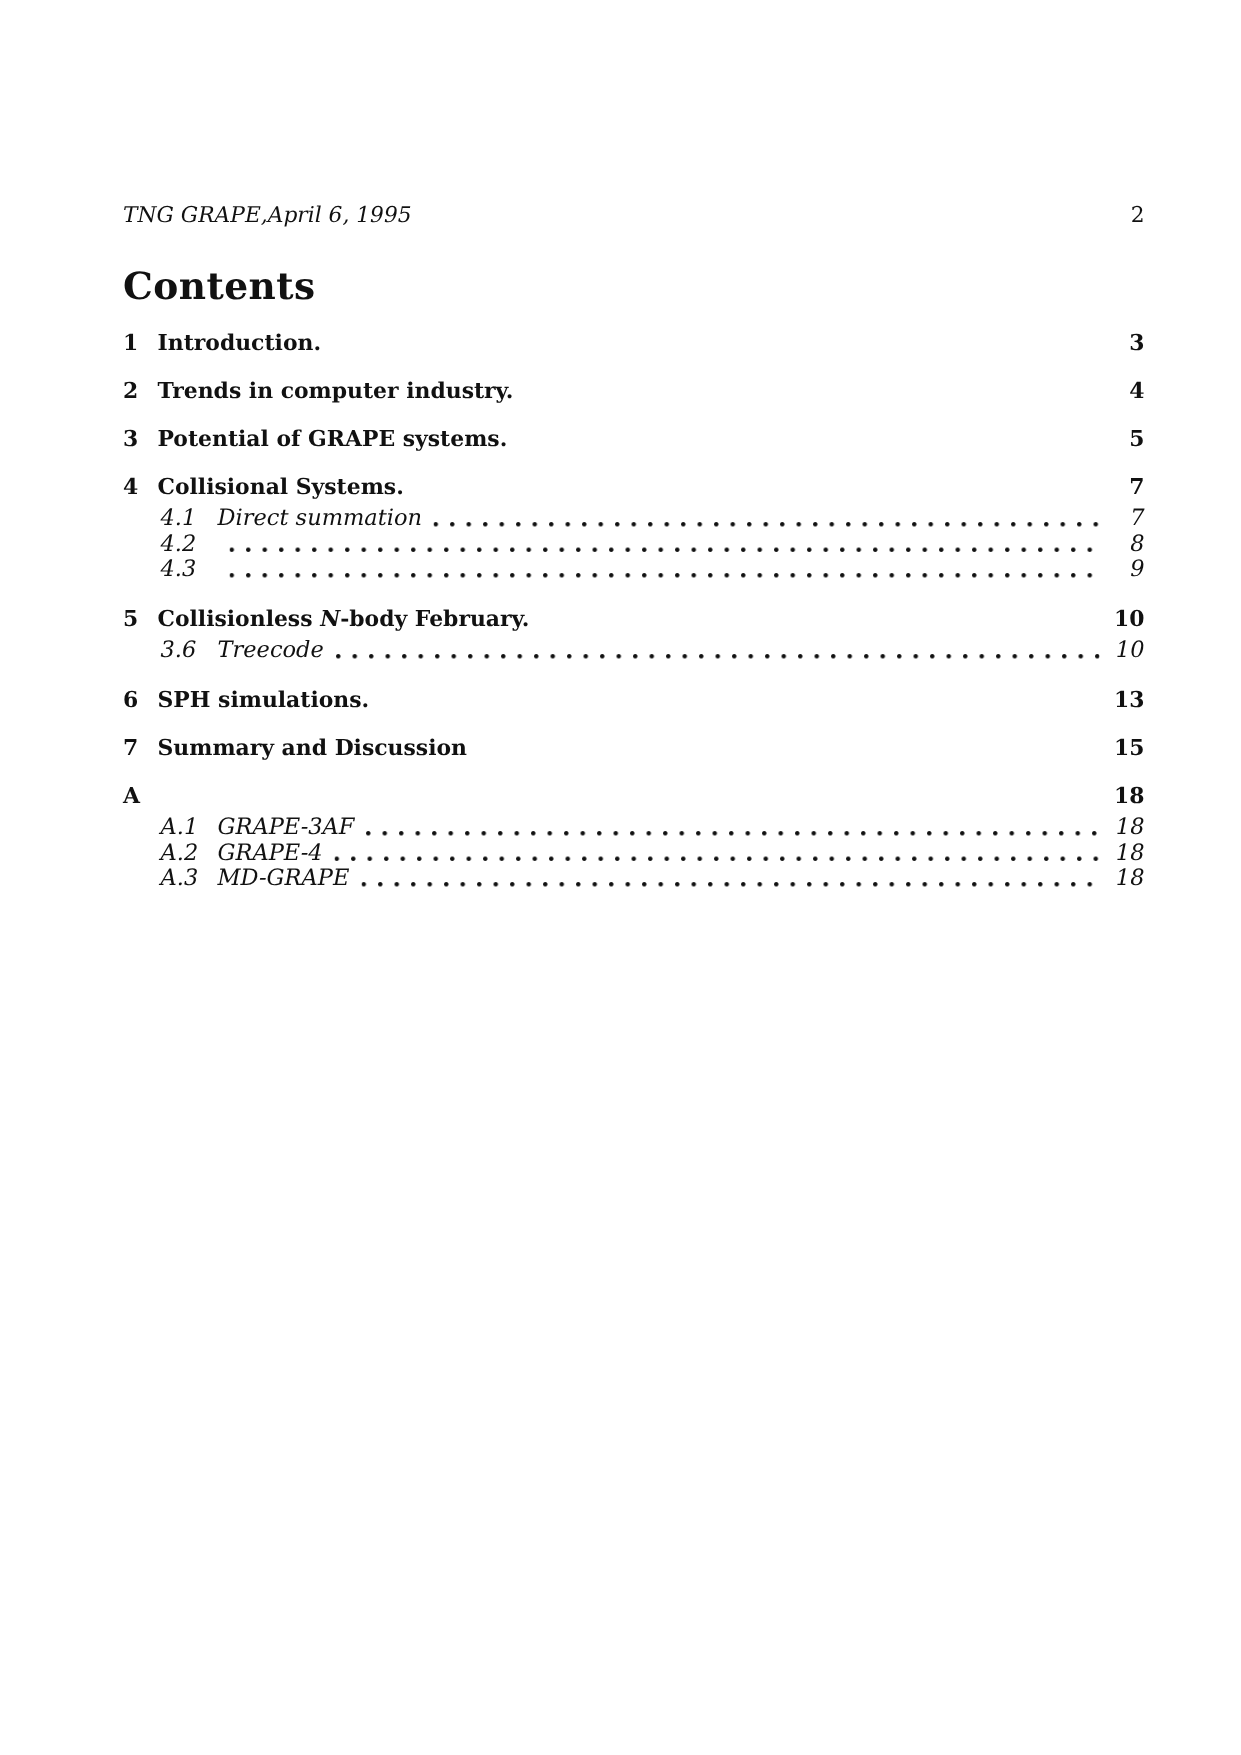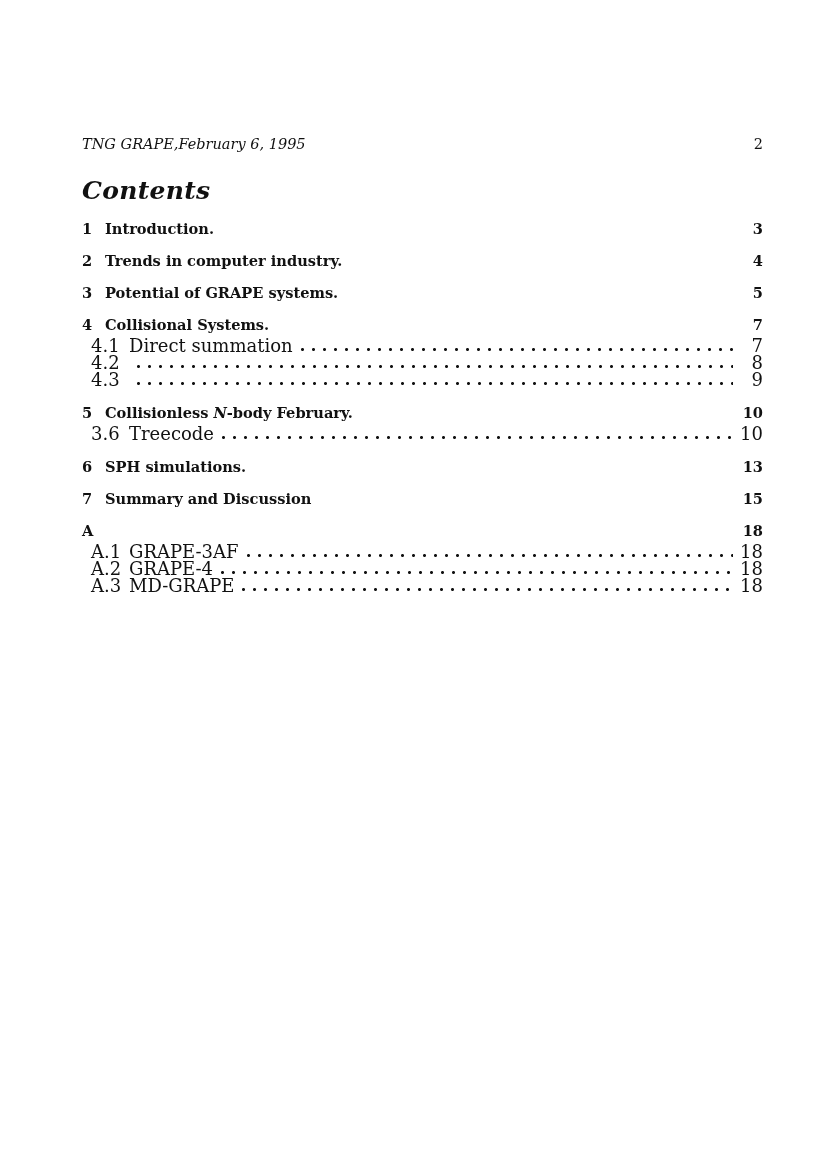--- a/index.html
+++ b/index.html
@@ -32,42 +32,42 @@
   .runhead .rtitle { font-style: italic; }
   .runhead .rpage { font-style: normal; }
 
   
   .contents-title {
     font-size: 25px;
     font-weight: 700;
     margin: 25px 0 0 0;
     line-height: 27px;
     letter-spacing: 0.3px;
-    font-style: italic;
   }
 
   
   .l1 {
     display: flex;
     align-items: baseline;
     font-weight: 700;
     font-size: 14.6px;
     line-height: 15px;
     margin-top: 17px;
   }
   .l1 .num { width: 23px; flex-shrink: 0; }
   .l1 .fill { flex: 1; }
   .pg { min-width: 24px; text-align: right; flex-shrink: 0; }
 
   
   .subs {
     margin-top: 5px;
-    margin-left: 9px;
-    font-size: 18px;
+    margin-left: 25px;
+    font-size: 15px;
     font-weight: 400;
+    font-style: italic;
   }
   .l2 {
     display: flex;
     align-items: baseline;
     line-height: 17px;
   }
   .l2 .num { width: 38px; flex-shrink: 0; }
   .leader {
     flex: 1;
     align-self: flex-end;
@@ -79,21 +79,21 @@
   }
   .it  { font-style: italic; }
   .sup { font-size: 70%; position: relative; top: -0.45em; }
 </style>
 </head>
 <body>
 
 <div class="doc">
 
   <div class="runhead">
-    <span class="rtitle">TNG GRAPE,February 6, 1995</span>
+    <span class="rtitle">TNG GRAPE,April 6, 1995</span>
     <span class="rpage">2</span>
   </div>
 
   <h1 class="contents-title">Contents</h1>
 
   <div class="l1">
     <span class="num">1</span>
     <span class="ttl">Introduction.</span>
     <span class="fill"></span>
     <span class="pg">3</span>

